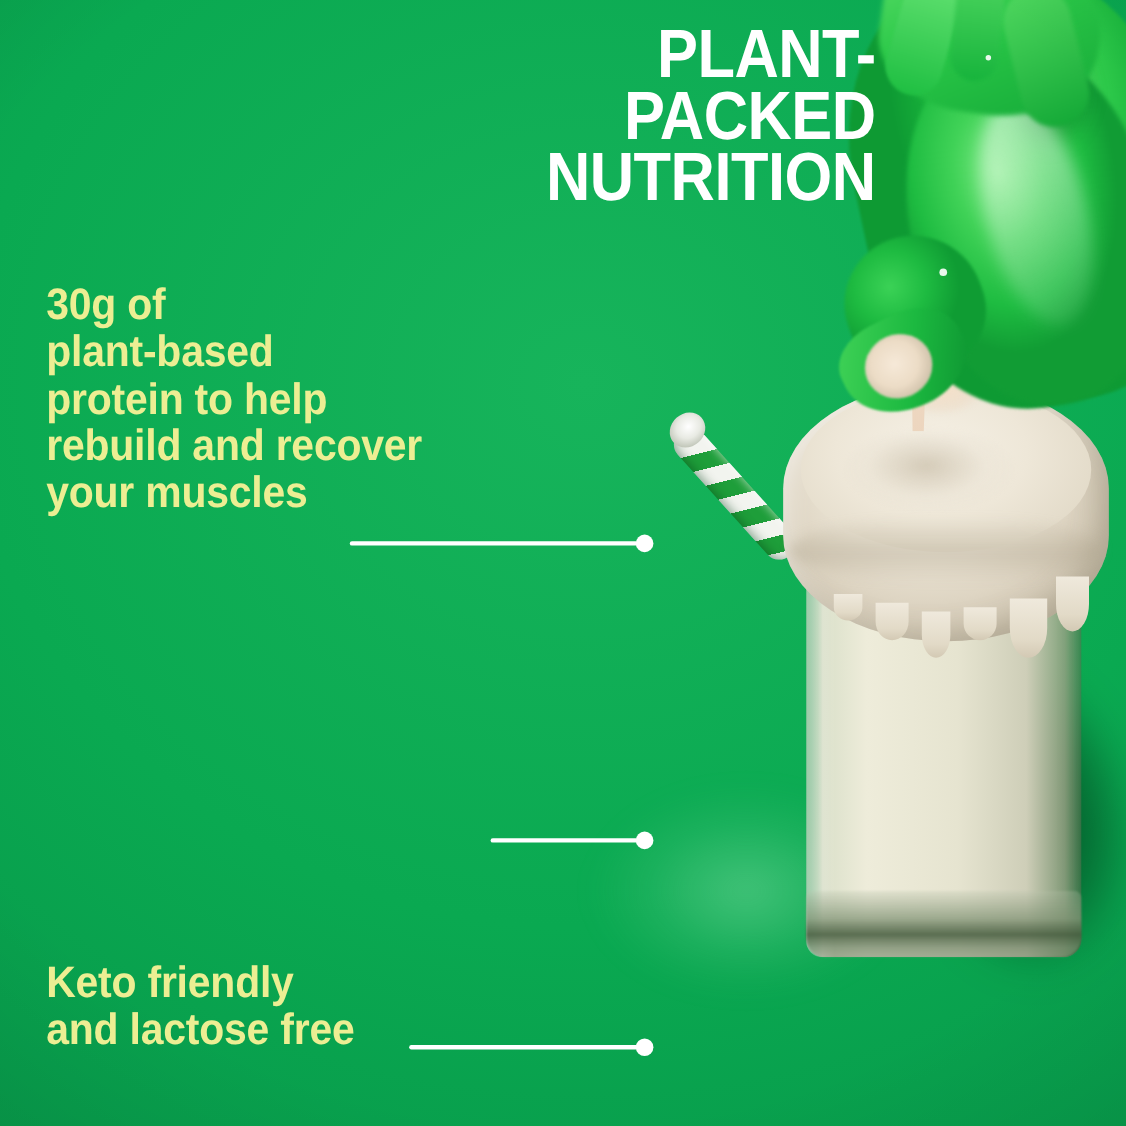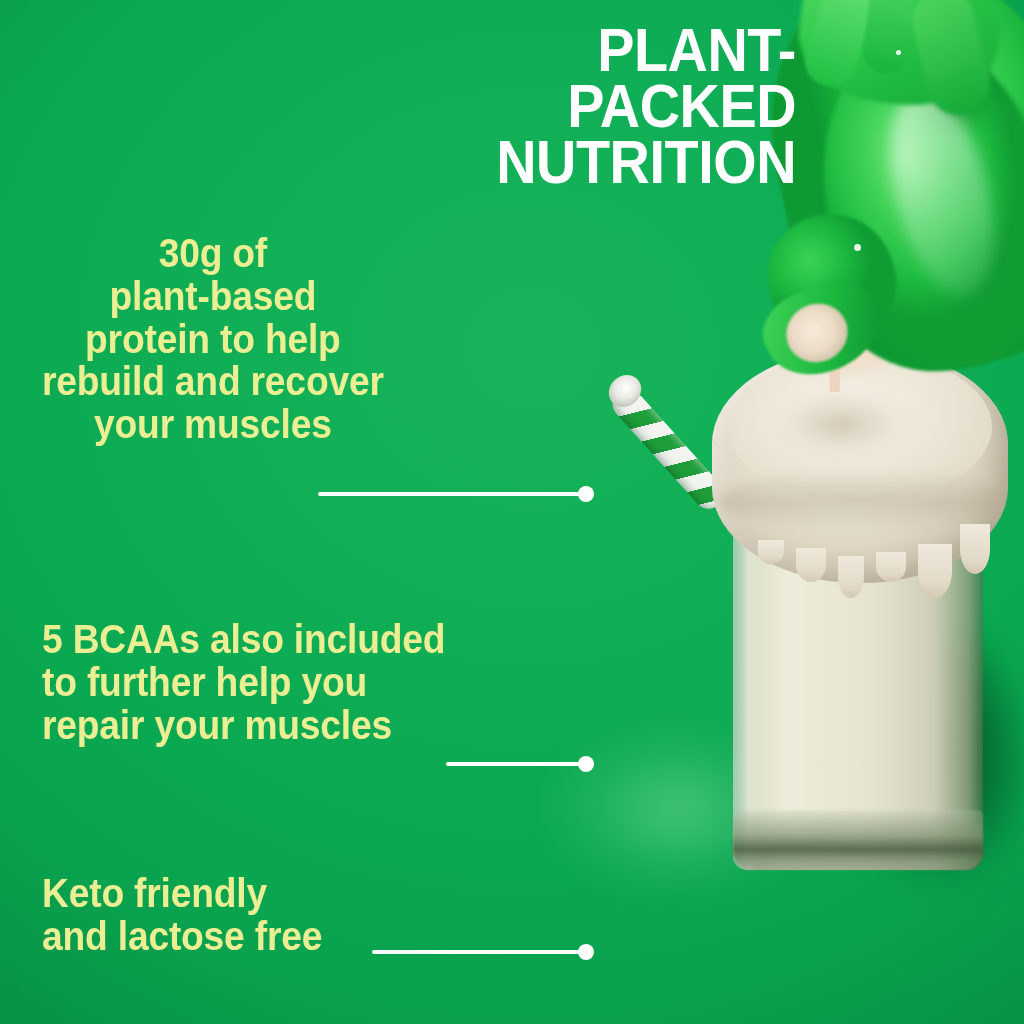--- a/index.html
+++ b/index.html
@@ -145,21 +145,21 @@
   
   .headline{position:absolute;right:228px;top:22px;width:660px;text-align:right;
       color:#ffffff;font-weight:bold;font-size:62px;line-height:.90;
       letter-spacing:-.5px;transform:scaleX(.90);transform-origin:100% 0;}
   .headline div{white-space:nowrap;}
 
   
   .feat{position:absolute;left:42px;color:#ECEE93;font-weight:bold;
       font-size:40px;line-height:1.07;letter-spacing:-.2px;}
   .feat .ln{display:block;white-space:nowrap;transform:scaleX(.93);transform-origin:0 50%;}
-  .f1{top:232px;text-align:center;}
+  .f1{top:256px;}
   .f2{top:618px;}
   .f3{top:872px;}
 
   .leader{position:absolute;height:4px;background:#FFFFFF;border-radius:2px;}
   .leader-dot{position:absolute;width:16px;height:16px;border-radius:50%;background:#FFFFFF;}
   .l1{left:318px;top:492px;width:262px;}
   .d1dot{left:578px;top:486px;}
   .l2{left:446px;top:762px;width:134px;}
   .d2dot{left:578px;top:756px;}
   .l3{left:372px;top:950px;width:208px;}
@@ -225,25 +225,20 @@
   <div class="feat f1">
     <span class="ln">30g of</span>
     <span class="ln">plant-based</span>
     <span class="ln">protein to help</span>
     <span class="ln">rebuild and recover</span>
     <span class="ln">your muscles</span>
   </div>
   <div class="leader l1"></div>
   <div class="leader-dot d1dot"></div>
 
-  <div class="feat f2">
-    <span class="ln">5 BCAAs also included</span>
-    <span class="ln">to further help you</span>
-    <span class="ln">repair your muscles</span>
-  </div>
   <div class="leader l2"></div>
   <div class="leader-dot d2dot"></div>
 
   <div class="feat f3">
     <span class="ln">Keto friendly</span>
     <span class="ln">and lactose free</span>
   </div>
   <div class="leader l3"></div>
   <div class="leader-dot d3dot"></div>
 

